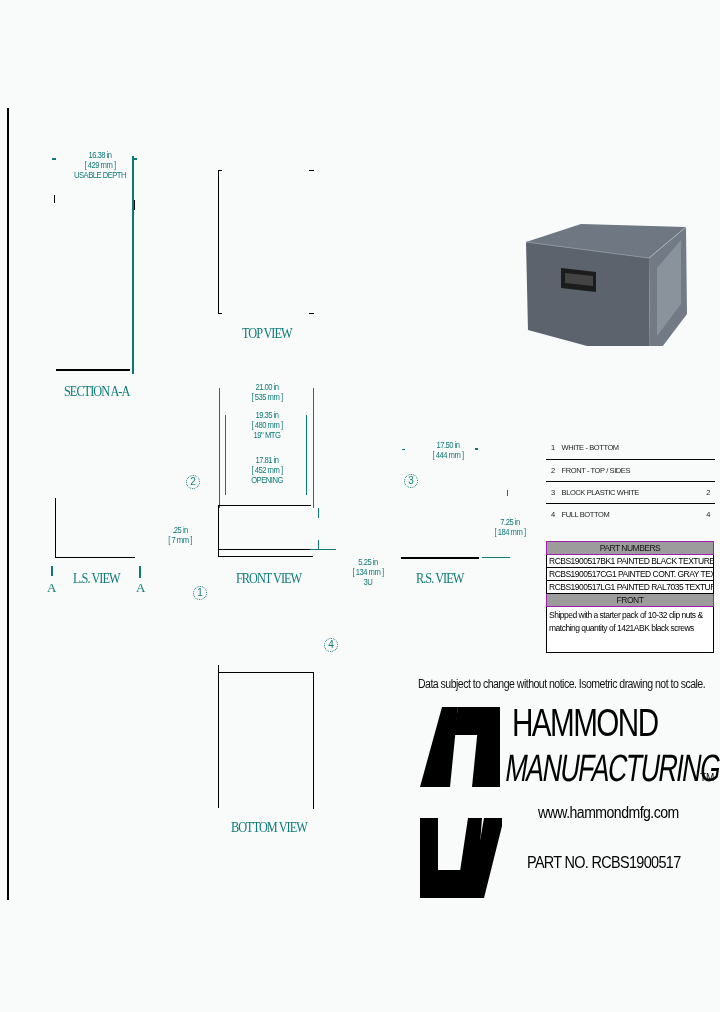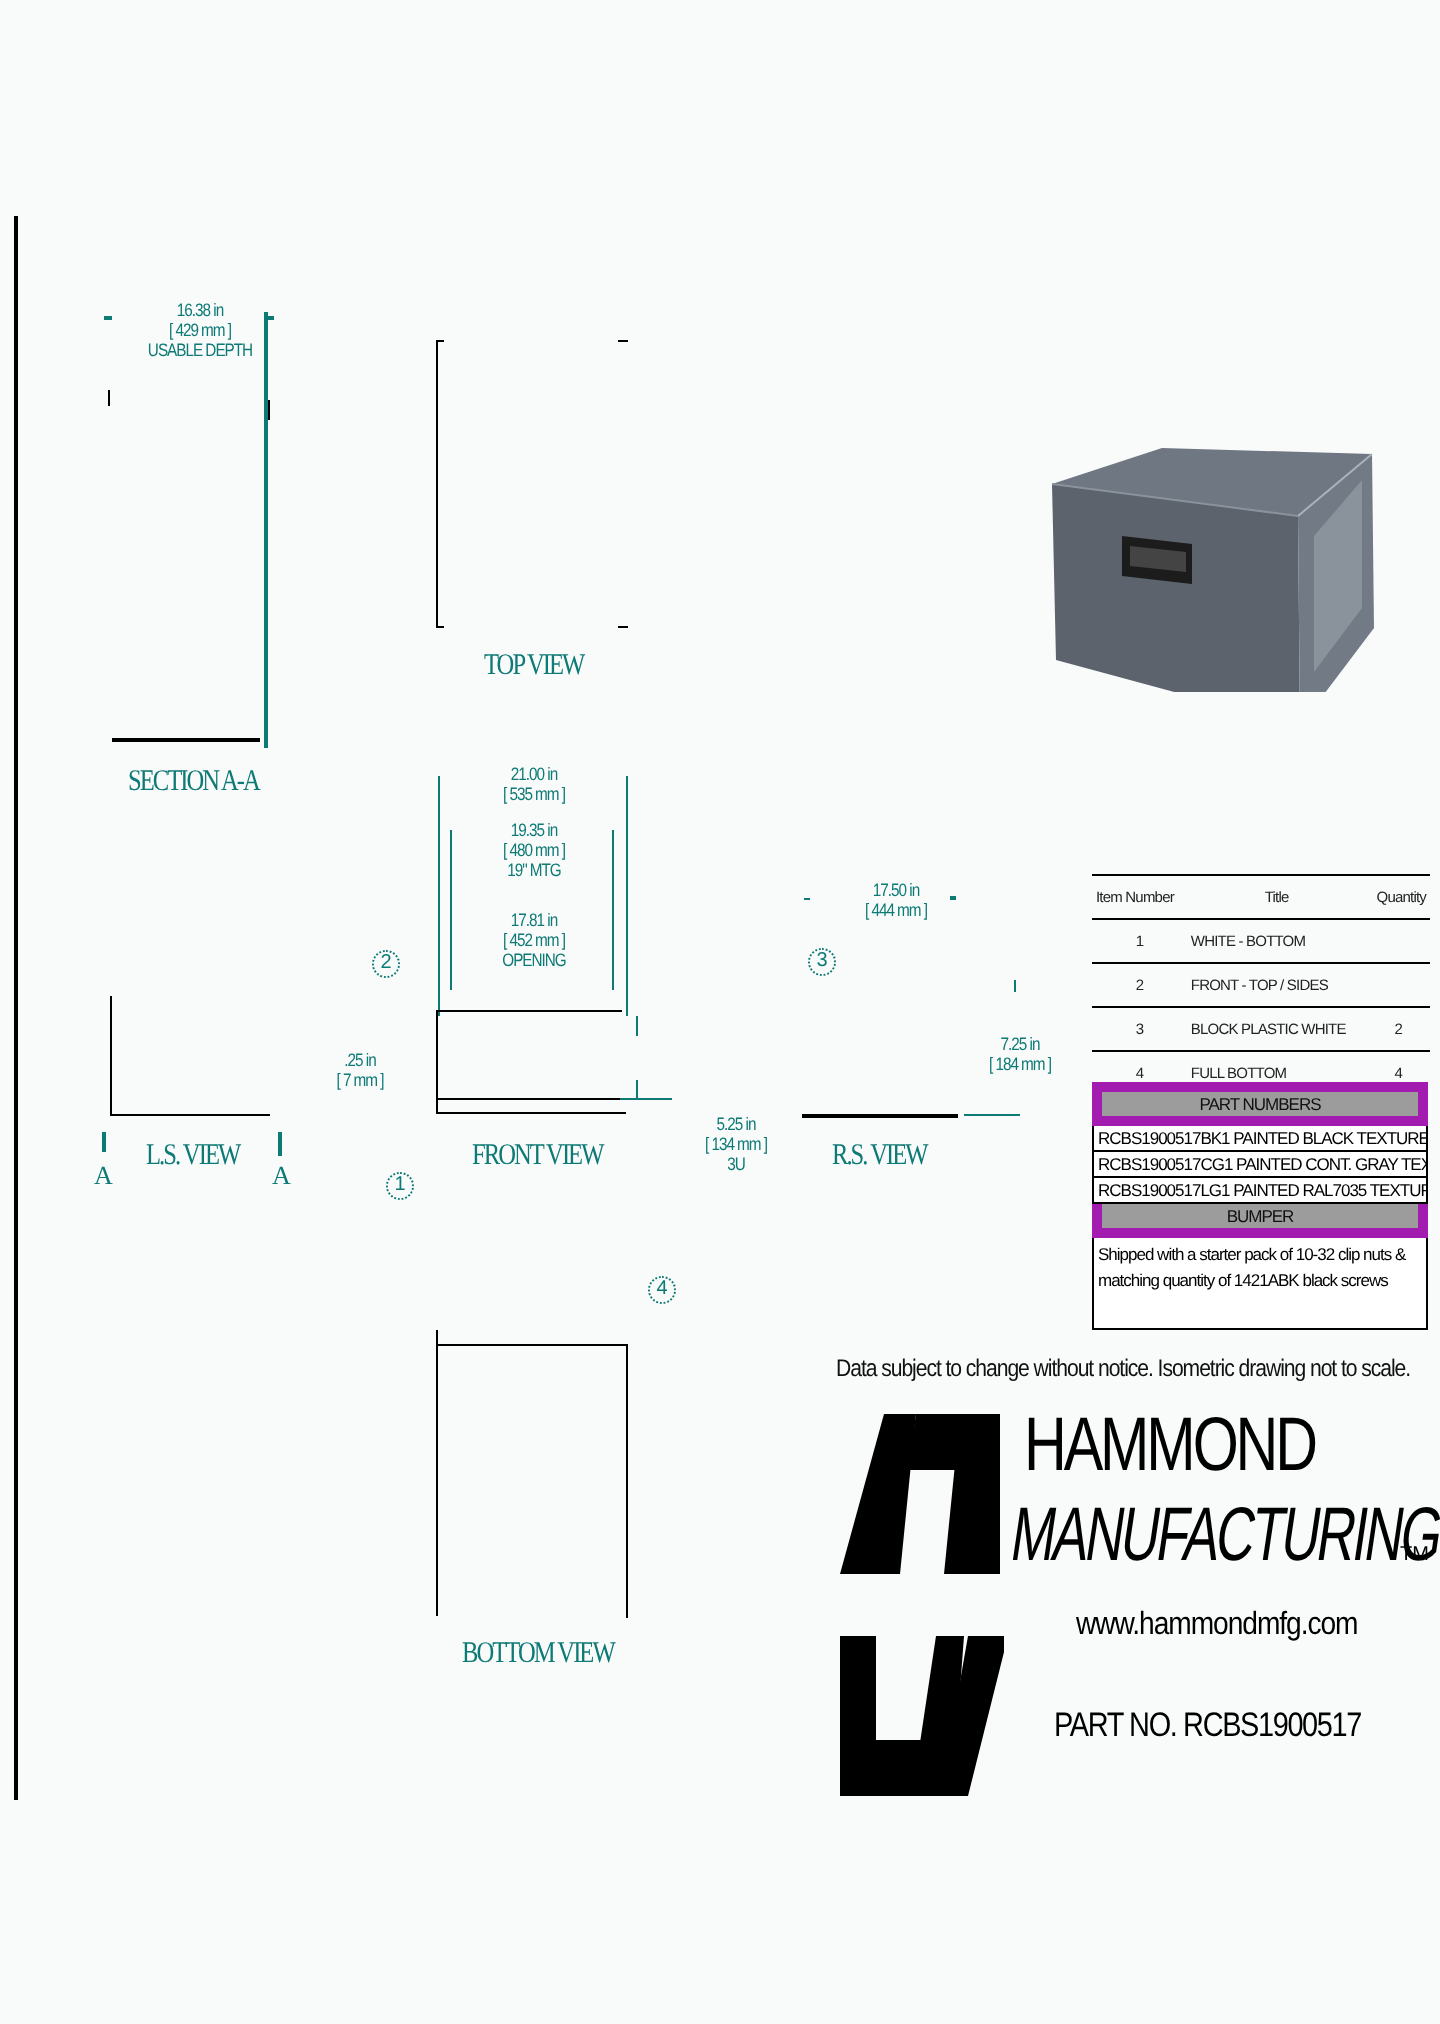--- a/index.html
+++ b/index.html
@@ -15,21 +15,21 @@
   .line-k { position:absolute; background:#000; }
   .line-t { position:absolute; background:#0e7a76; }
   .balloon { position:absolute; font-size:10px; color:#0e7a76; border:1px dotted #0e7a76; border-radius:50%;
              width:12px; height:12px; line-height:12px; text-align:center; }
   
   .bom { position:absolute; left:546px; top:437px; width:169px; border-collapse:collapse; font-size:7.5px; }
   .bom td, .bom th { padding:0 2px; white-space:nowrap; color:#222; font-weight:normal; letter-spacing:-0.4px; }
   .bom tr.row { height:22px; border-bottom:1px solid #000; }
   .bom tr.head { height:22px; border-top:1px solid #000; border-bottom:1px solid #000; }
   .pn { position:absolute; left:546px; top:541px; width:168px; font-size:8.5px; letter-spacing:-0.5px; }
-  .pn .hdr { background:#9c9c9c; border:5px solid #a21caf; text-align:center; height:12px; line-height:12px; color:#111; }
+  .pn .hdr { background:#9c9c9c; border:1px solid #a21caf; text-align:center; height:12px; line-height:12px; color:#111; }
   .pn .cell { border:1px solid #000; border-top:none; height:12px; line-height:12px; padding-left:2px; white-space:nowrap; overflow:hidden; background:#fff; }
   .pn .notes-body { border:1px solid #000; border-top:none; height:41px; padding:2px; line-height:13px; background:#fff; }
   .box3d { position:absolute; left:526px; top:218px; }
 </style>
 </head>
 <body>
 
 <div class="line-k" style="left:7px;top:108px;width:2px;height:792px;"></div>
 
 <div>
@@ -124,25 +124,20 @@
   <polygon points="123,40 160,9 161,96 124,145" fill="#727a85"></polygon>
   <polygon points="131,50 155,22 155,86 131,118" fill="#8a929c"></polygon>
   <line x1="123" y1="40" x2="160" y2="9" stroke="#aab2bc" stroke-width="1"></line>
   <line x1="0" y1="24" x2="123" y2="40" stroke="#8a929c" stroke-width="1"></line>
   <polygon points="35,50 70,54 70,74 35,70" fill="#1c1c1c"></polygon>
   <polygon points="39,55 67,58 67,68 39,65" fill="#444"></polygon>
 </svg>
 
 <table class="bom">
   <tbody>
-      <tr class="head">
-    <th style="text-align:left;">Item Number</th>
-    <th style="text-align:center;">Title</th>
-    <th style="text-align:right;">Quantity</th>
-  </tr>
   <tr class="row">
     <td style="text-align:center;">1</td>
     <td>WHITE - BOTTOM</td>
     <td style="text-align:center;"></td>
   </tr>
   <tr class="row">
     <td style="text-align:center;">2</td>
     <td>FRONT - TOP / SIDES</td>
     <td style="text-align:center;"></td>
   </tr>
@@ -157,21 +152,21 @@
     <td style="text-align:center;">4</td>
   </tr>
 </tbody>
   </table>
 
 <div class="pn">
   <div class="hdr">PART NUMBERS</div>
   <div class="cell">RCBS1900517BK1  PAINTED BLACK TEXTURED</div>
   <div class="cell">RCBS1900517CG1  PAINTED CONT. GRAY TEXTURED</div>
   <div class="cell">RCBS1900517LG1  PAINTED RAL7035 TEXTURED</div>
-  <div class="hdr" style="border-top:none;">BUMPER</div>
+  <div class="hdr" style="border-top:none;">FRONT</div>
   <div class="notes-body">Shipped with a starter pack of 10-32 clip nuts &amp; matching quantity of 1421ABK black screws</div>
 </div>
 
 <div class="abs" style="left:418px;top:677px;font-size:12px;letter-spacing:-0.6px;transform:scaleX(0.88);transform-origin:left top;white-space:nowrap;color:#111;">Data subject to change without notice. Isometric drawing not to scale.</div>
 
 <svg class="abs" style="left:420px;top:707px;" width="82" height="80" viewBox="0 0 82 80">
   <polygon points="22,0 38,0 30,80 0,80" fill="#000"></polygon>
   <polygon points="38,0 60,0 60,28 34,28" fill="#000"></polygon>
   <polygon points="60,0 80,0 80,80 52,80" fill="#000"></polygon>
 </svg>

